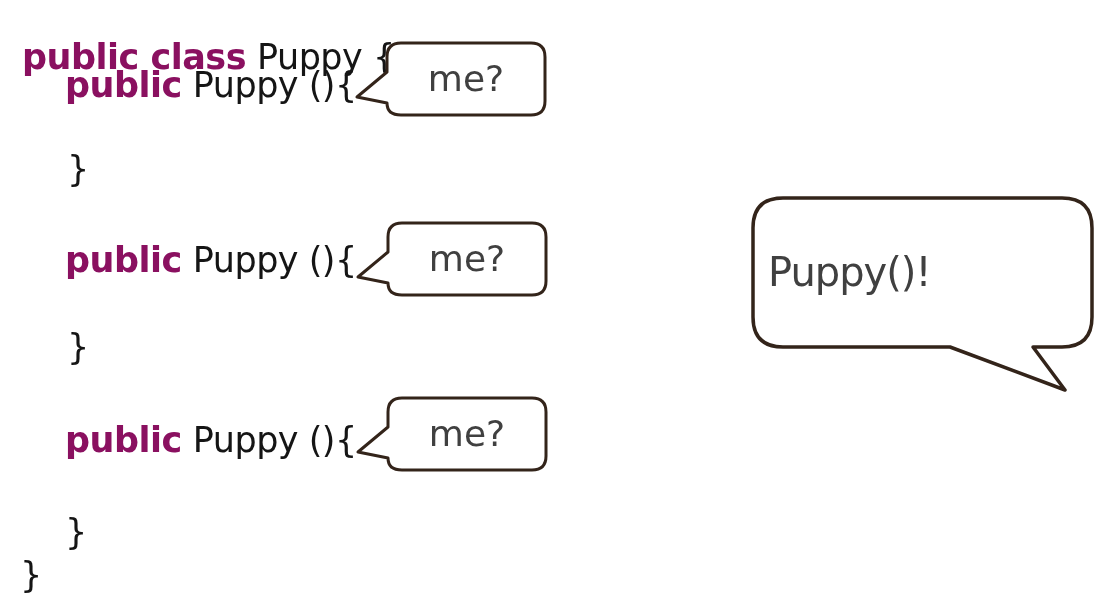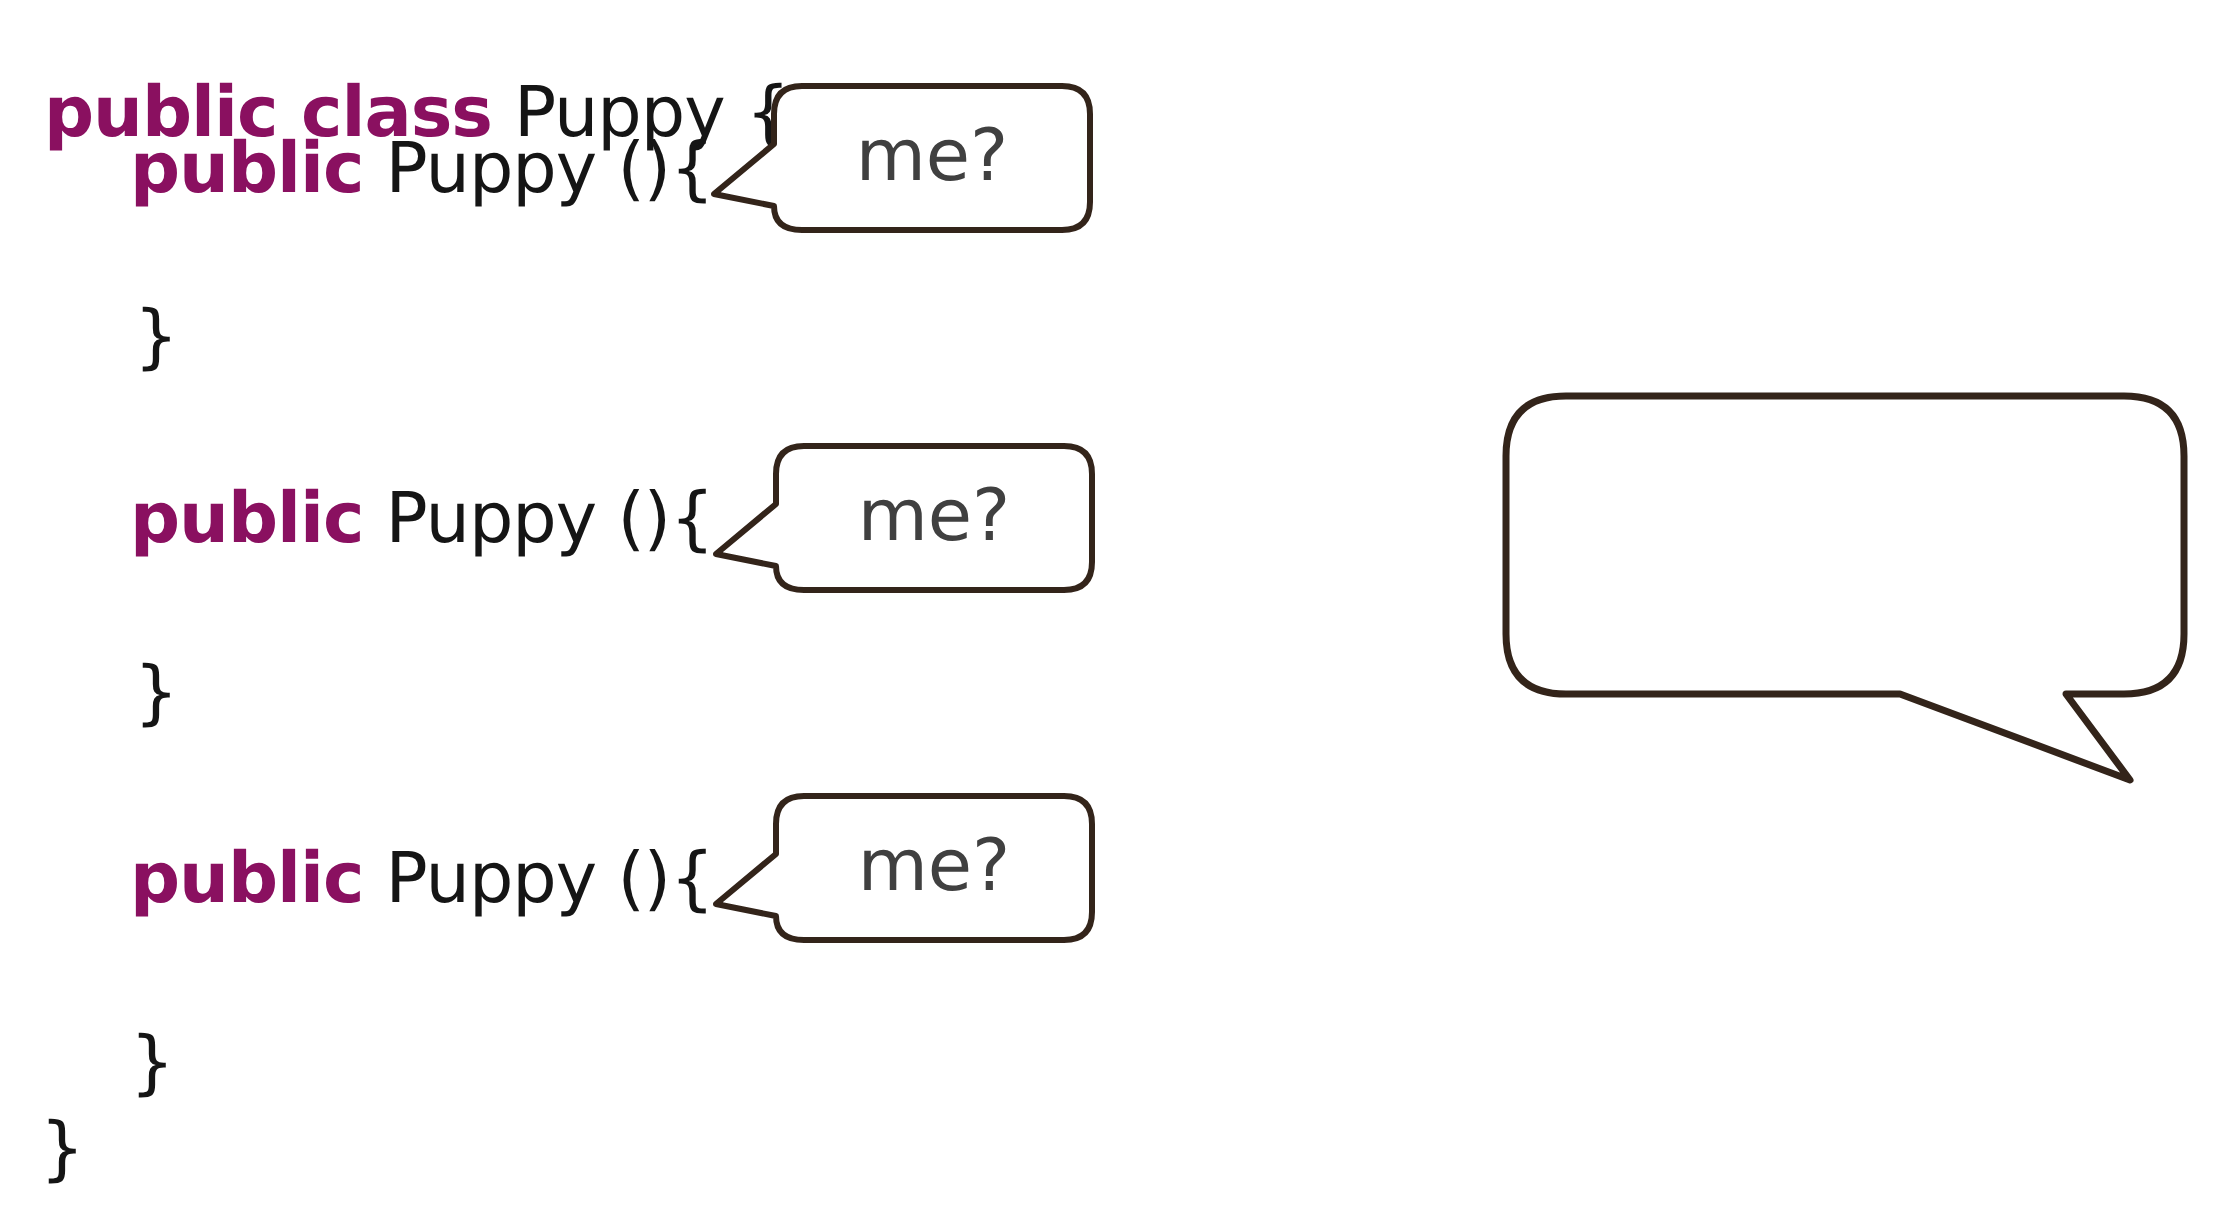--- a/index.html
+++ b/index.html
@@ -80,14 +80,15 @@
   <div class="bubble-text" style="left:388px; top:223px; width:158px; height:72px;">me?</div>
 
   <svg class="bubble-svg me-bubble" style="left:351px; top:393px;" width="202" height="88" viewBox="0 0 202 88">
     <path d="M 51 5 H 181 Q 195 5 195 19 V 63 Q 195 77 181 77 H 51 Q 37 77 37 65 L 7 59 L 37 34 V 19 Q 37 5 51 5 Z"></path>
   </svg>
   <div class="bubble-text" style="left:388px; top:398px; width:158px; height:72px;">me?</div>
 
   <svg class="bubble-svg answer-bubble" style="left:750px; top:195px;" width="345" height="200" viewBox="0 0 345 200">
     <path d="M 33 3 H 312 Q 342 3 342 33 V 122 Q 342 152 312 152 H 283 L 315 195 L 200 152 H 33 Q 3 152 3 122 V 33 Q 3 3 33 3 Z"></path>
   </svg>
+  <div class="bubble-text answer-text" style="left:768px; top:222px; width:310px; height:100px;">Puppy()!</div>
 
 </div>
 
 </body></html>

